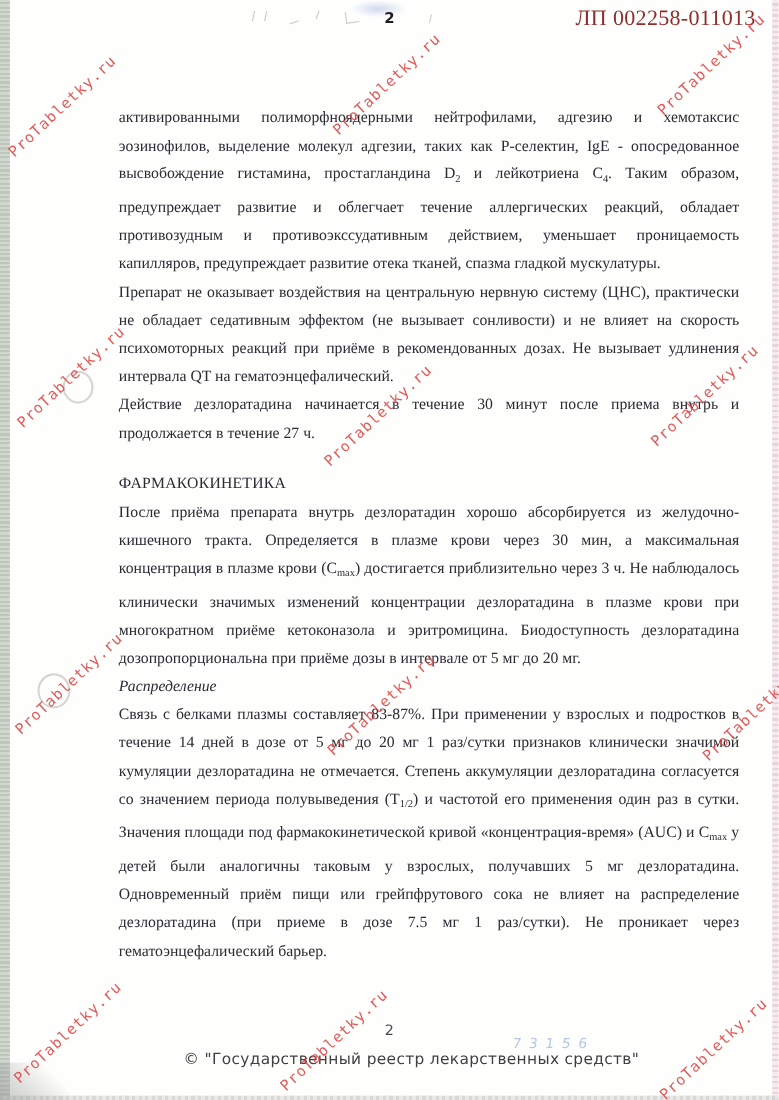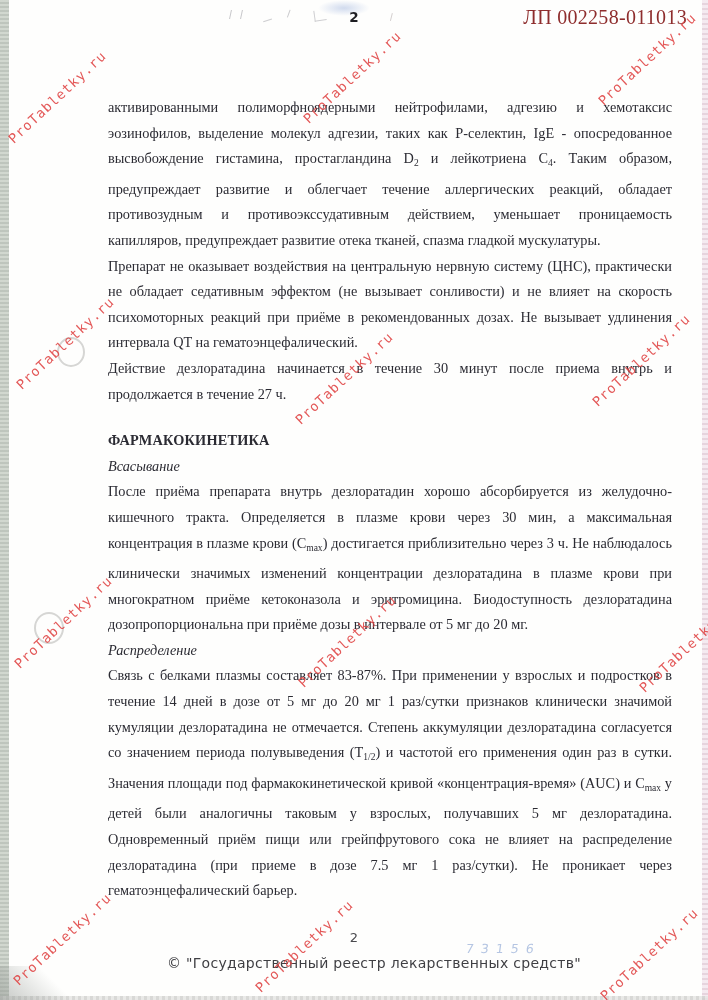--- a/index.html
+++ b/index.html
@@ -53,21 +53,21 @@
   .punch1{left:57px;top:337px;width:24px;height:26px;}
   .punch2{left:34px;top:612px;width:26px;height:28px;}
   
   .doc{
     position:absolute;left:108px;top:52px;width:564px;
     font-size:14.3px;line-height:25.6px;color:#2b2b33;
     text-align:justify;
     margin-top:43px;
   }
   .doc p{margin:0;}
-  .doc p.heading{font-weight:bold;margin-top:21px;letter-spacing:.2px;}
+  .doc p.heading{font-weight:normal;margin-top:21px;letter-spacing:.2px;}
   .doc p.subheading{font-style:italic;text-align:left;}
   .sb{font-size:9.5px;vertical-align:-3px;letter-spacing:0;}
   
   .wm{
     position:absolute;white-space:nowrap;z-index:5;pointer-events:none;
     font-family:"DejaVu Sans Mono", monospace;font-size:13.5px;letter-spacing:1px;
     color:#e04343;opacity:.88;
     transform:translate(-50%,-50%) rotate(-43deg);
   }
   
@@ -102,21 +102,20 @@
 <div class="pencil pm5"></div>
 
 <div class="top-pagenum">2</div>
 <div class="reg-number">ЛП 002258-011013</div>
 
 <div class="doc" id="doc">
     <p class="paragraph"><span>активированными полиморфноядерными нейтрофилами, адгезию и хемотаксис эозинофилов, выделение молекул адгезии, таких как Р-селектин, IgE - опосредованное высвобождение гистамина, простагландина D</span><span class="sb">2</span><span> и лейкотриена С</span><span class="sb">4</span><span>. Таким образом, предупреждает развитие и облегчает течение аллергических реакций, обладает противозудным и противоэкссудативным действием, уменьшает проницаемость капилляров, предупреждает развитие отека тканей, спазма гладкой мускулатуры.</span></p>
     <p class="paragraph"><span>Препарат не оказывает воздействия на центральную нервную систему (ЦНС), практически не обладает седативным эффектом (не вызывает сонливости) и не влияет на скорость психомоторных реакций при приёме в рекомендованных дозах. Не вызывает удлинения интервала QT на гематоэнцефалический.</span></p>
     <p class="paragraph"><span>Действие дезлоратадина начинается в течение 30 минут после приема внутрь и продолжается в течение 27 ч.</span></p>
     <p class="heading"><span>ФАРМАКОКИНЕТИКА</span></p>
-    <p class="subheading"><span>Всасывание</span></p>
     <p class="paragraph"><span>После приёма препарата внутрь дезлоратадин хорошо абсорбируется из желудочно-кишечного тракта. Определяется в плазме крови через 30 мин, а максимальная концентрация в плазме крови (C</span><span class="sb">max</span><span>) достигается приблизительно через 3 ч. Не наблюдалось клинически значимых изменений концентрации дезлоратадина в плазме крови при многократном приёме кетоконазола и эритромицина. Биодоступность дезлоратадина дозопропорциональна при приёме дозы в интервале от 5 мг до 20 мг.</span></p>
     <p class="subheading"><span>Распределение</span></p>
     <p class="paragraph"><span>Связь с белками плазмы составляет 83-87%. При применении у взрослых и подростков в течение 14 дней в дозе от 5 мг до 20 мг 1 раз/сутки признаков клинически значимой кумуляции дезлоратадина не отмечается. Степень аккумуляции дезлоратадина согласуется со значением периода полувыведения (T</span><span class="sb">1/2</span><span>) и частотой его применения один раз в сутки. Значения площади под фармакокинетической кривой «концентрация-время» (AUC) и C</span><span class="sb">max</span><span> у детей были аналогичны таковым у взрослых, получавших 5 мг дезлоратадина. Одновременный приём пищи или грейпфрутового сока не влияет на распределение дезлоратадина (при приеме в дозе 7.5 мг 1 раз/сутки). Не проникает через гематоэнцефалический барьер.</span></p>
   </div>
 
 <span class="wm" style="left:57px;top:97px">ProTabletky.ru</span>
 <span class="wm" style="left:352px;top:77px">ProTabletky.ru</span>
 <span class="wm" style="left:647px;top:59px">ProTabletky.ru</span>
 <span class="wm" style="left:65px;top:343px">ProTabletky.ru</span>
 <span class="wm" style="left:344px;top:378px">ProTabletky.ru</span>

